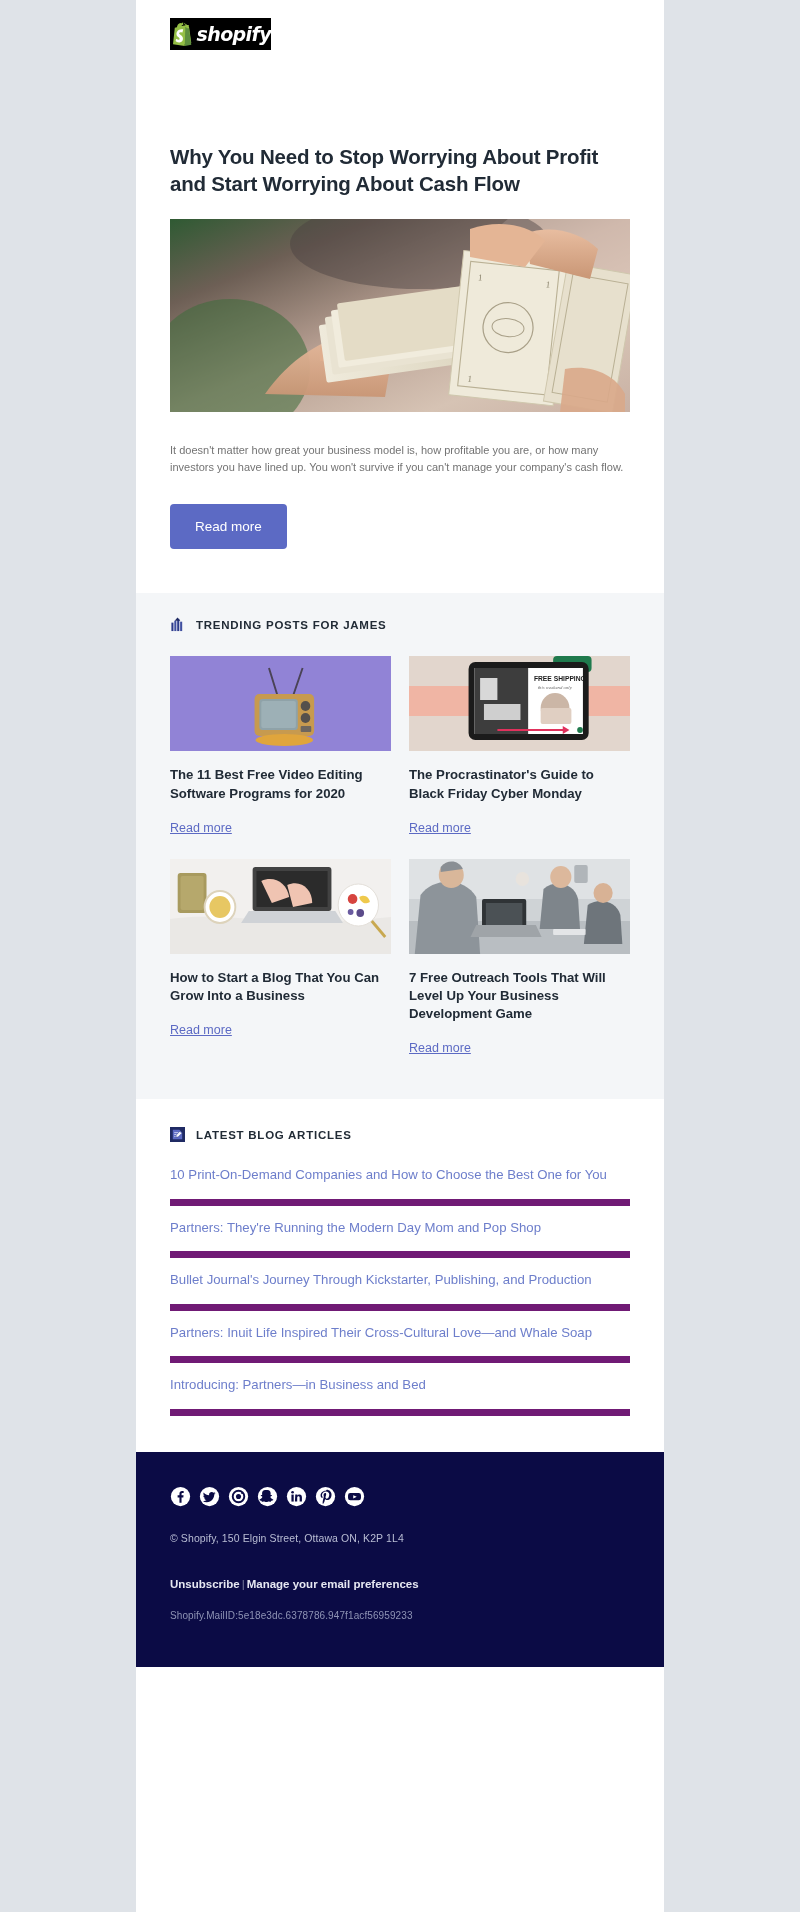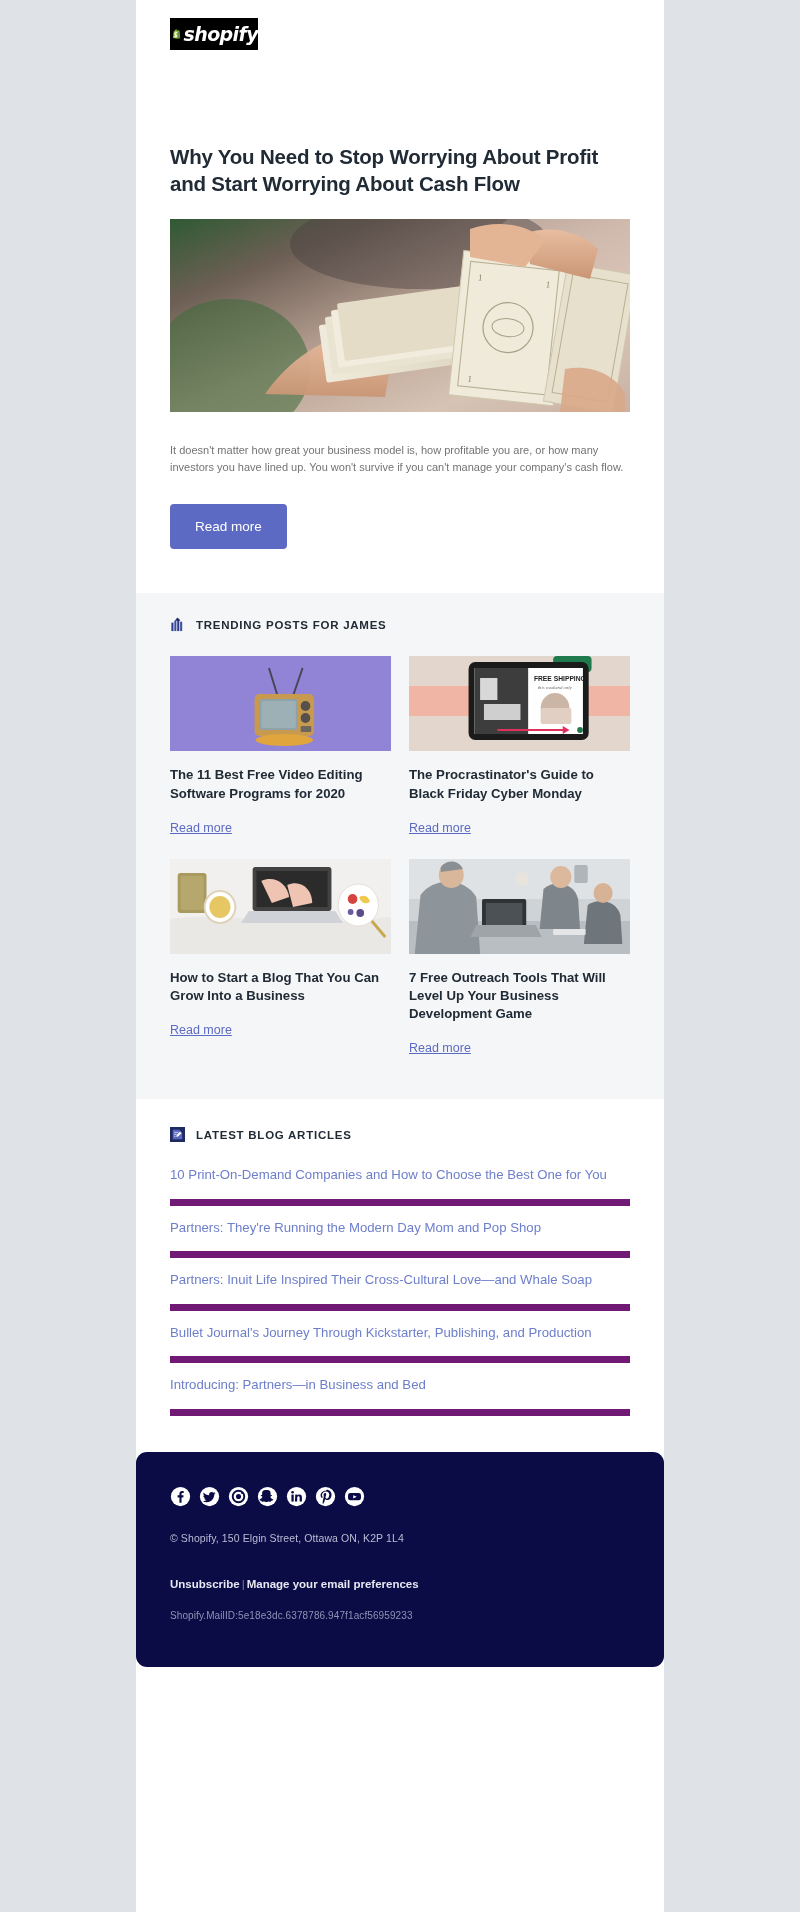--- a/index.html
+++ b/index.html
@@ -19,21 +19,21 @@
     min-height: 1912px;
     position: relative;
   }
 
   
   .logo-band {
     padding: 18px 34px 0 34px;
     background: #ffffff;
   }
   .logo-box {
-    width: 88px;
+    width: 101px;
     height: 32px;
     background: #000000;
     display: flex;
     align-items: center;
     padding-left: 3px;
   }
   .logo-bag { width: 22px; height: 26px; display: block; }
   .logo-word {
     color: #ffffff;
     font-family: "DejaVu Sans", sans-serif;
@@ -149,21 +149,20 @@
     border-bottom: 7px solid #701a75;
     cursor: pointer;
     line-height: 1.4;
   }
   .article-row:first-child { padding-top: 4px; }
 
   
   .footer {
     background: #0b0b45;
     padding: 34px 34px 46px 34px;
-    border-radius: 11px;
   }
   .socials {
     display: flex;
     gap: 8px;
     align-items: center;
   }
   .soc { width: 21px; height: 21px; display: block; cursor: pointer; }
   .foot-addr {
     margin-top: 25px;
     font-size: 10.5px;
@@ -385,22 +384,22 @@
         <path d="M3 3h7l3 3v7H3z" fill="#5c6ac4"></path>
         <path d="M4.5 6h5M4.5 8h5M4.5 10h3" stroke="#d6dcf5" stroke-width="0.9"></path>
         <path d="M10.5 4.5l2.2 2.2-4 4-2.4.3.3-2.4z" fill="#f4f6ff" stroke="#2b3a8a" stroke-width="0.6"></path>
       </svg>
       <span class="txt">LATEST BLOG ARTICLES</span>
     </div>
 
     <div class="article-list">
       <div class="article-row">10 Print-On-Demand Companies and How to Choose the Best One for You</div>
       <div class="article-row">Partners: They're Running the Modern Day Mom and Pop Shop</div>
+      <div class="article-row">Bullet Journal's Journey Through Kickstarter, Publishing, and Production</div>
       <div class="article-row">Partners: Inuit Life Inspired Their Cross-Cultural Love—and Whale Soap</div>
-      <div class="article-row">Bullet Journal's Journey Through Kickstarter, Publishing, and Production</div>
       <div class="article-row">Introducing: Partners—in Business and Bed</div>
     </div>
   </div>
 
   <div class="footer">
 
     <div class="socials">
       <svg class="soc" viewBox="0 0 24 24">
         <circle cx="12" cy="12" r="11" fill="#ffffff"></circle>
         <path d="M13.2 19v-6h2l.3-2.4h-2.3V9.1c0-.7.2-1.1 1.2-1.1h1.2V5.8c-.2 0-.9-.1-1.8-.1-1.8 0-3 1.1-3 3.1v1.8H8.7V13h2.1v6z" fill="#0b0b45"></path>

